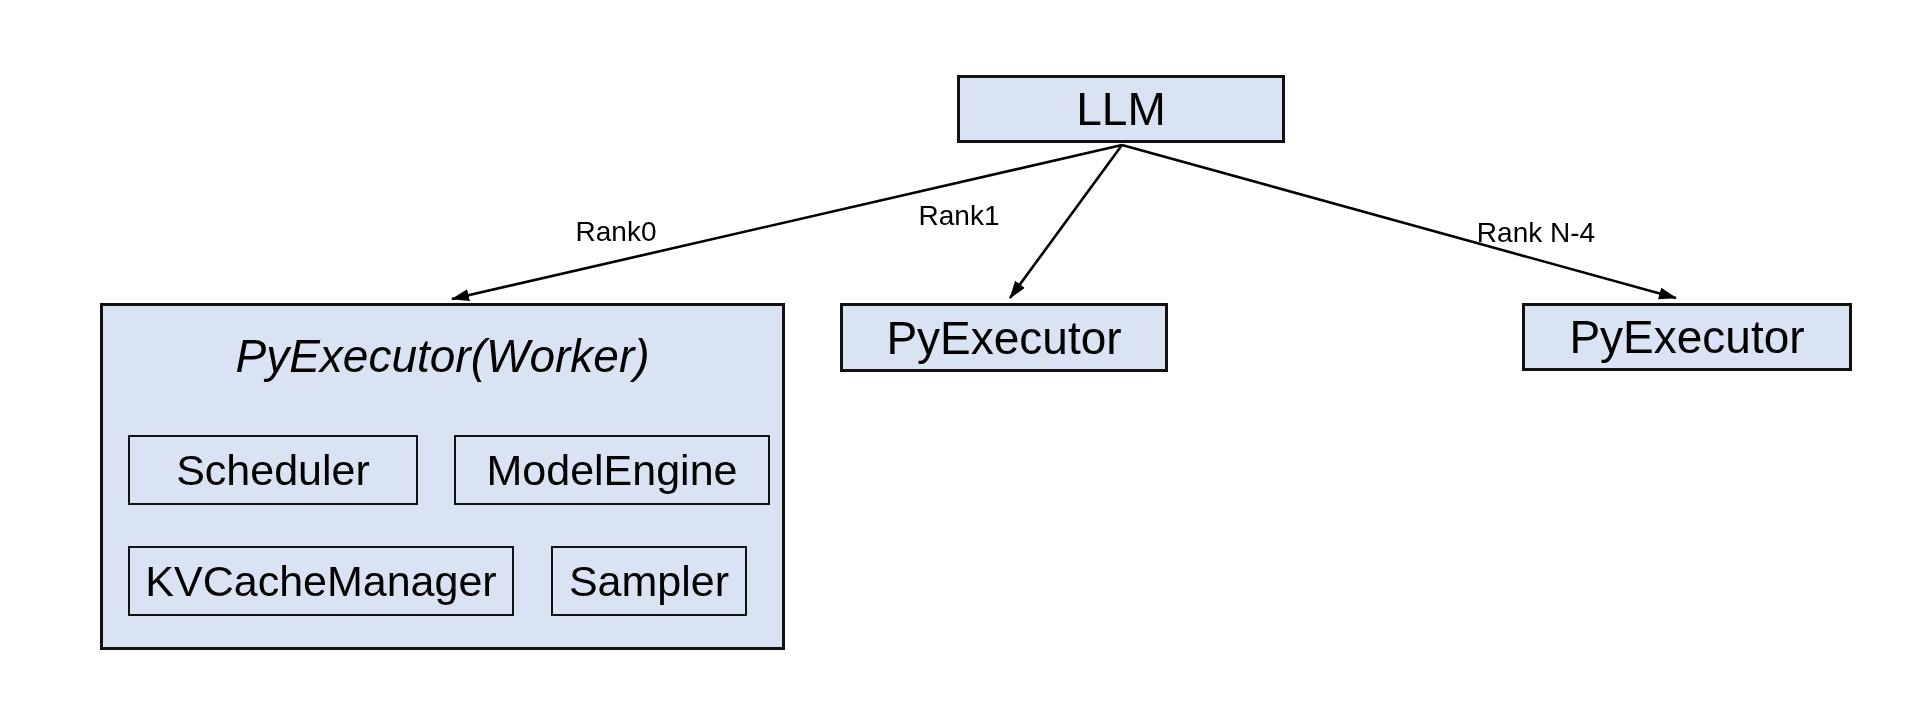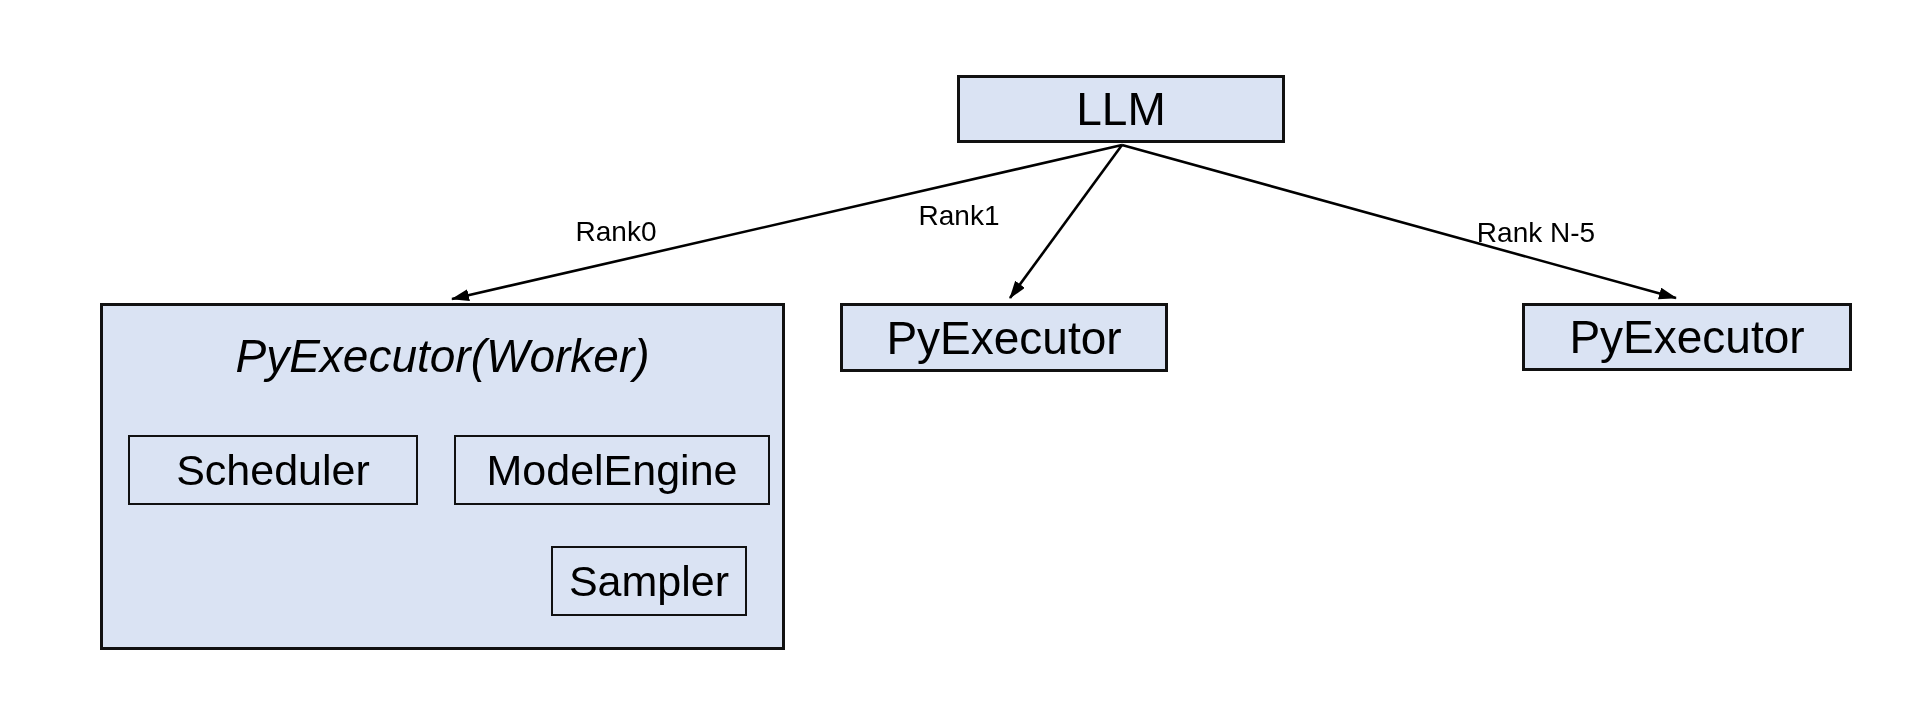--- a/index.html
+++ b/index.html
@@ -107,33 +107,36 @@
     <line x1="1122" y1="145" x2="1010" y2="298" marker-end="url(#arrowhead)"></line>
     <line x1="1122" y1="145" x2="1676" y2="298" marker-end="url(#arrowhead)"></line>
   </svg>
 
   <div class="node box-llm">
     <span class="node-label">LLM</span>
   </div>
 
   <div class="edge-label label-rank0">Rank0</div>
   <div class="edge-label label-rank1">Rank1</div>
-  <div class="edge-label label-rankn">Rank N-5</div>
+  <div class="edge-label label-rankn">Rank N-4</div>
 
   <div class="node box-worker">
     <div class="worker-title">PyExecutor(Worker)</div>
 
     <div class="subnode box-engine">
       <span class="sub-label">ModelEngine</span>
     </div>
 
     <div class="subnode box-scheduler">
       <span class="sub-label">Scheduler</span>
     </div>
 
+    <div class="subnode box-kvcache">
+      <span class="sub-label">KVCacheManager</span>
+    </div>
 
     <div class="subnode box-sampler">
       <span class="sub-label">Sampler</span>
     </div>
   </div>
 
   <div class="node box-exec-mid">
     <span class="node-label">PyExecutor</span>
   </div>
 

